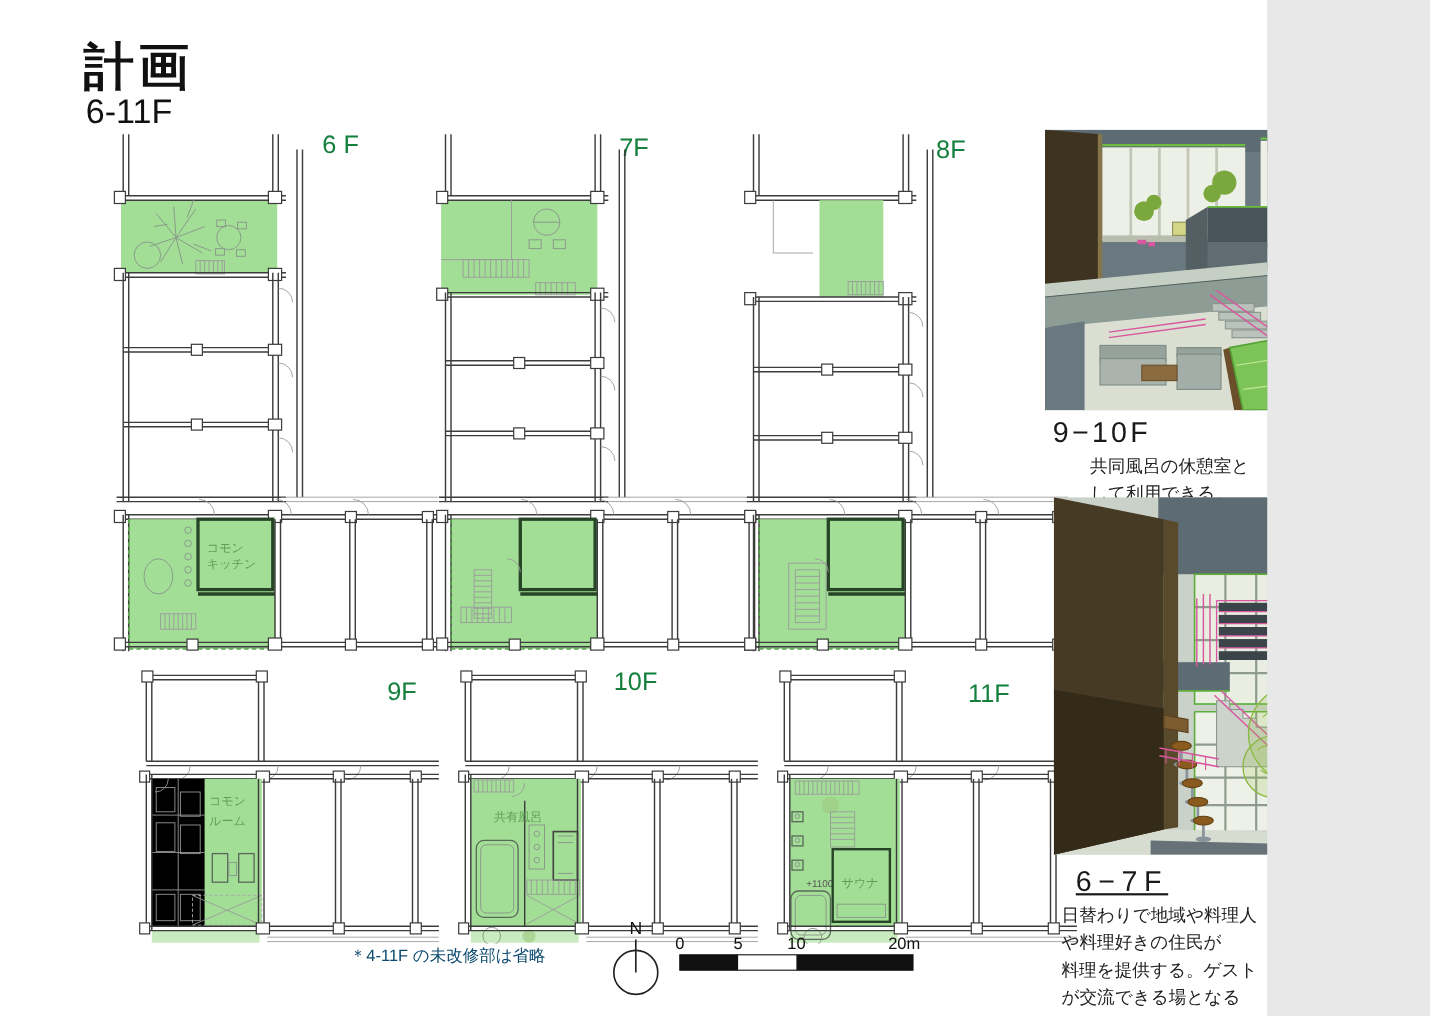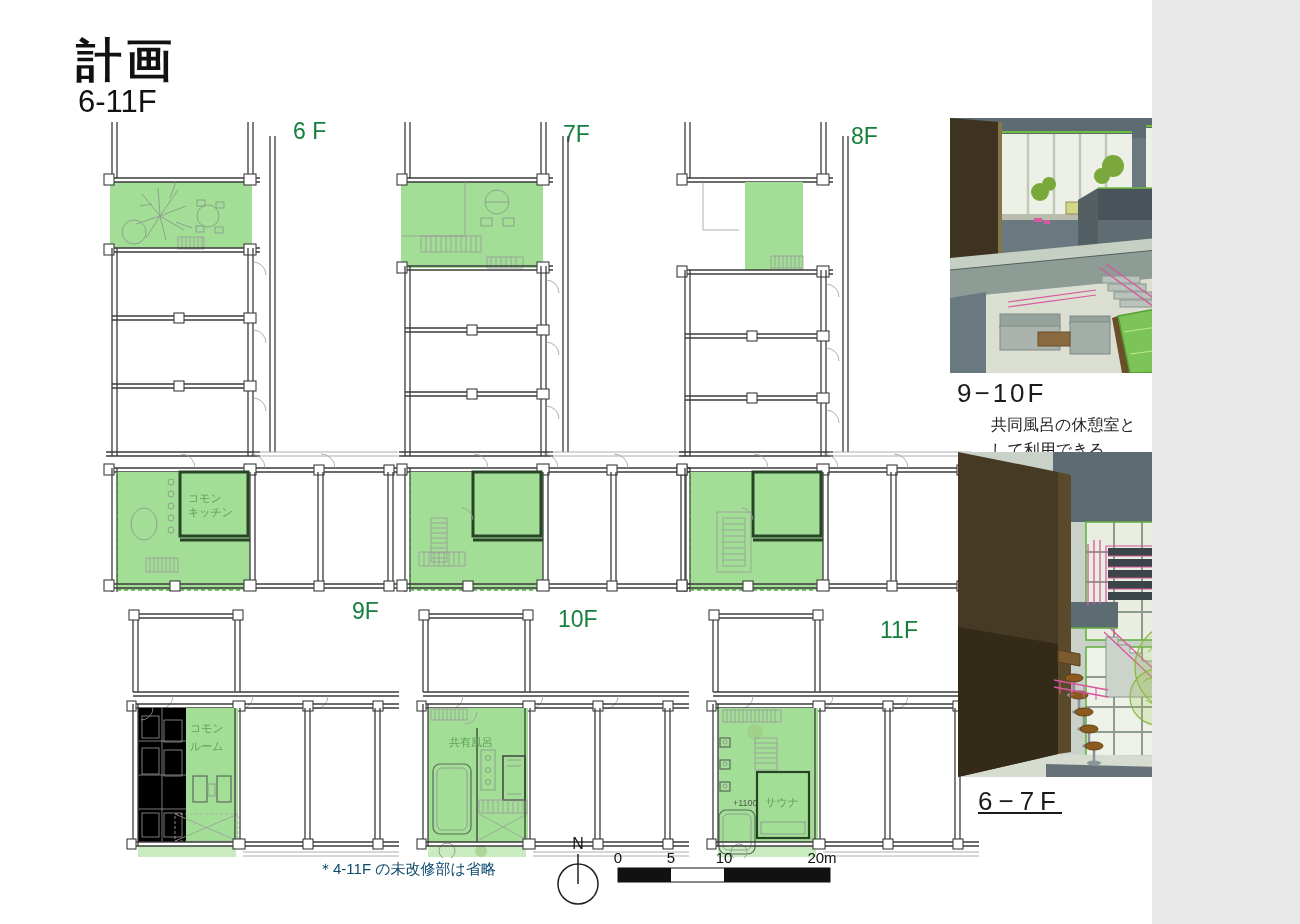--- a/index.html
+++ b/index.html
@@ -32,21 +32,21 @@
 <body>
 
 <div class="canvas">
 
   <div class="abs title" style="left:76px;top:30px;">計画</div>
   <div class="abs subtitle" style="left:78px;top:84px;">6-11F</div>
 
   <div class="abs floor-label" style="left:293px;top:118px;">6 F</div>
   <div class="abs floor-label" style="left:563px;top:121px;">7F</div>
   <div class="abs floor-label" style="left:851px;top:123px;">8F</div>
-  <div class="abs floor-label" style="left:352px;top:598px;">9F</div>
+  <div class="abs floor-label" style="left:352px;top:615px;">9F</div>
   <div class="abs floor-label" style="left:558px;top:606px;">10F</div>
   <div class="abs floor-label" style="left:880px;top:617px;">11F</div>
 
   <svg class="abs" style="left:100px;top:120px;" width="300" height="478" viewBox="0 0 300 478">
     <path class="w" d="M12,2 V58 M17,2 V58 M148,2 V58 M153,2 V58 M170,16 V332 M175,16 V332"></path>
     <rect class="grn" x="10" y="62" width="142" height="66"></rect>
     <path class="w" d="M6,58 H160 M6,62 H160"></path>
     <rect class="col" x="4" y="54" width="10" height="11"></rect>
       <rect class="col" x="144" y="54" width="12" height="11"></rect>
     <g>
@@ -477,20 +477,22 @@
       <circle cx="222" cy="215" r="45" fill="#9bc24c" fill-opacity="0.22" stroke="#8ab83e" stroke-width="1.2"></circle>
       <circle cx="200" cy="245" r="28" fill="#9bc24c" fill-opacity="0.22" stroke="#8ab83e" stroke-width="1.2"></circle>
       <circle cx="248" cy="248" r="30" fill="#9bc24c" fill-opacity="0.22" stroke="#8ab83e" stroke-width="1.2"></circle>
       <circle cx="230" cy="270" r="30" fill="#9bc24c" fill-opacity="0.22" stroke="#8ab83e" stroke-width="1.2"></circle>
       <path stroke="#8ab83e" stroke-width="1" fill="none" d="M190,200 C210,180 240,185 255,205 M185,230 C200,215 215,250 250,230 M195,265 C215,250 235,275 258,262 M205,285 C220,270 240,290 252,278 M212,190 C225,205 240,195 250,215 M188,248 C205,262 228,240 252,256"></path>
     </g>
   </svg>
 
   <div class="abs caption" style="left:978px;top:786px;letter-spacing:6px;text-decoration:underline;">6−7F</div>
   <div class="abs desc" style="left:965px;top:820px;">
+    <div>日替わりで地域や料理人や料理好きの住民が</div>
+    <div>料理を提供する。ゲストが交流できる場となる</div>
   </div>
 
   <div class="abs note" style="left:318px;top:860px;">＊4-11F の未改修部は省略</div>
 
   <svg class="abs" style="left:554px;top:834px;" width="50" height="74" viewBox="0 0 50 74">
     <text x="24" y="15" text-anchor="middle" font-size="16" fill="#111">N</text>
     <circle cx="24" cy="50" r="20" fill="none" stroke="#222" stroke-width="1.5"></circle>
     <path d="M24,20 V50" stroke="#222" stroke-width="1.5"></path>
   </svg>
 

